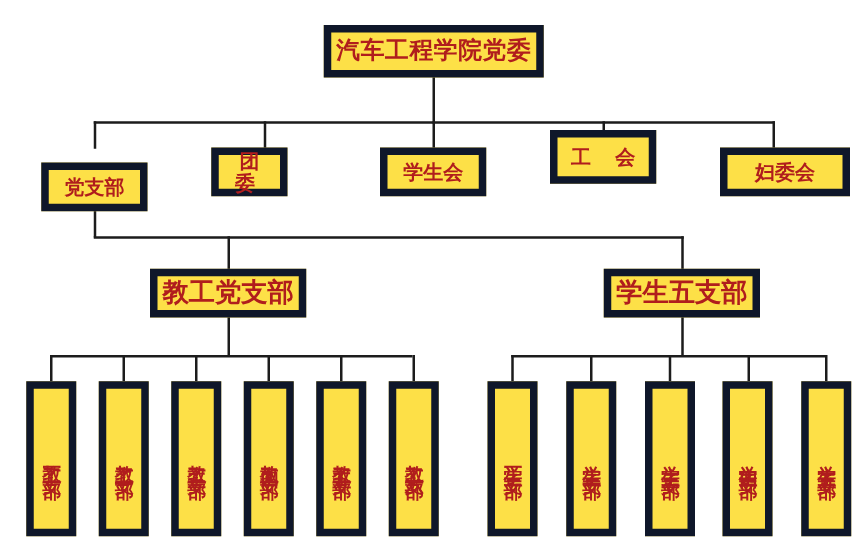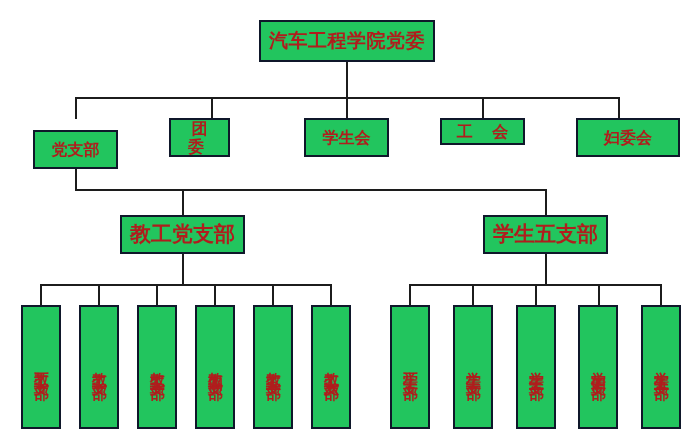--- a/index.html
+++ b/index.html
@@ -17,22 +17,22 @@
   #chart {
     position: relative;
     width: 694px;
     height: 439px;
     background: #ffffff;
   }
   
   .node {
     position: absolute;
     box-sizing: border-box;
-    border: 2px solid #0f172a;
-    background: #22c55e;
+    border: 6px solid #0f172a;
+    background: #fde047;
     color: #b01d1d;
     display: flex;
     align-items: center;
     justify-content: center;
     text-align: center;
     font-weight: bold;
     line-height: 1.12;
     z-index: 3;
   }
   .node.root {
@@ -79,21 +79,21 @@
 
   <div class="edge v" style="left:75px; top:97px; height:22px;"></div>
   <div class="edge v" style="left:211px; top:97px; height:22px;"></div>
   <div class="edge v" style="left:346px; top:97px; height:22px;"></div>
   <div class="edge v" style="left:482px; top:97px; height:22px;"></div>
   <div class="edge v" style="left:618px; top:97px; height:22px;"></div>
 
   <div class="node level2" style="left:33px; top:118px; width:85px; height:39px;margin-top:12px;">党支部</div>
   <div class="node level2 spaced" style="left:169px; top:118px; width:61px; height:39px;">团 委</div>
   <div class="node level2" style="left:304px; top:118px; width:85px; height:39px;">学生会</div>
-  <div class="node level2 spaced" style="left:440px; top:118px; width:85px; height:27px;">工 会</div>
+  <div class="node level2 spaced" style="left:440px; top:104px; width:85px; height:43px;">工 会</div>
   <div class="node level2" style="left:576px; top:118px; width:104px; height:39px;">妇委会</div>
 
   <div class="edge v" style="left:75px; top:156px; height:34px;"></div>
   <div class="edge h" style="left:75px; top:189px; width:472px;"></div>
   <div class="edge v" style="left:182px; top:189px; height:27px;"></div>
   <div class="edge v" style="left:545px; top:189px; height:27px;"></div>
 
   <div class="node level3" style="left:120px; top:215px; width:125px; height:39px;">教工党支部</div>
   <div class="node level3" style="left:483px; top:215px; width:125px; height:39px;">学生五支部</div>
 

